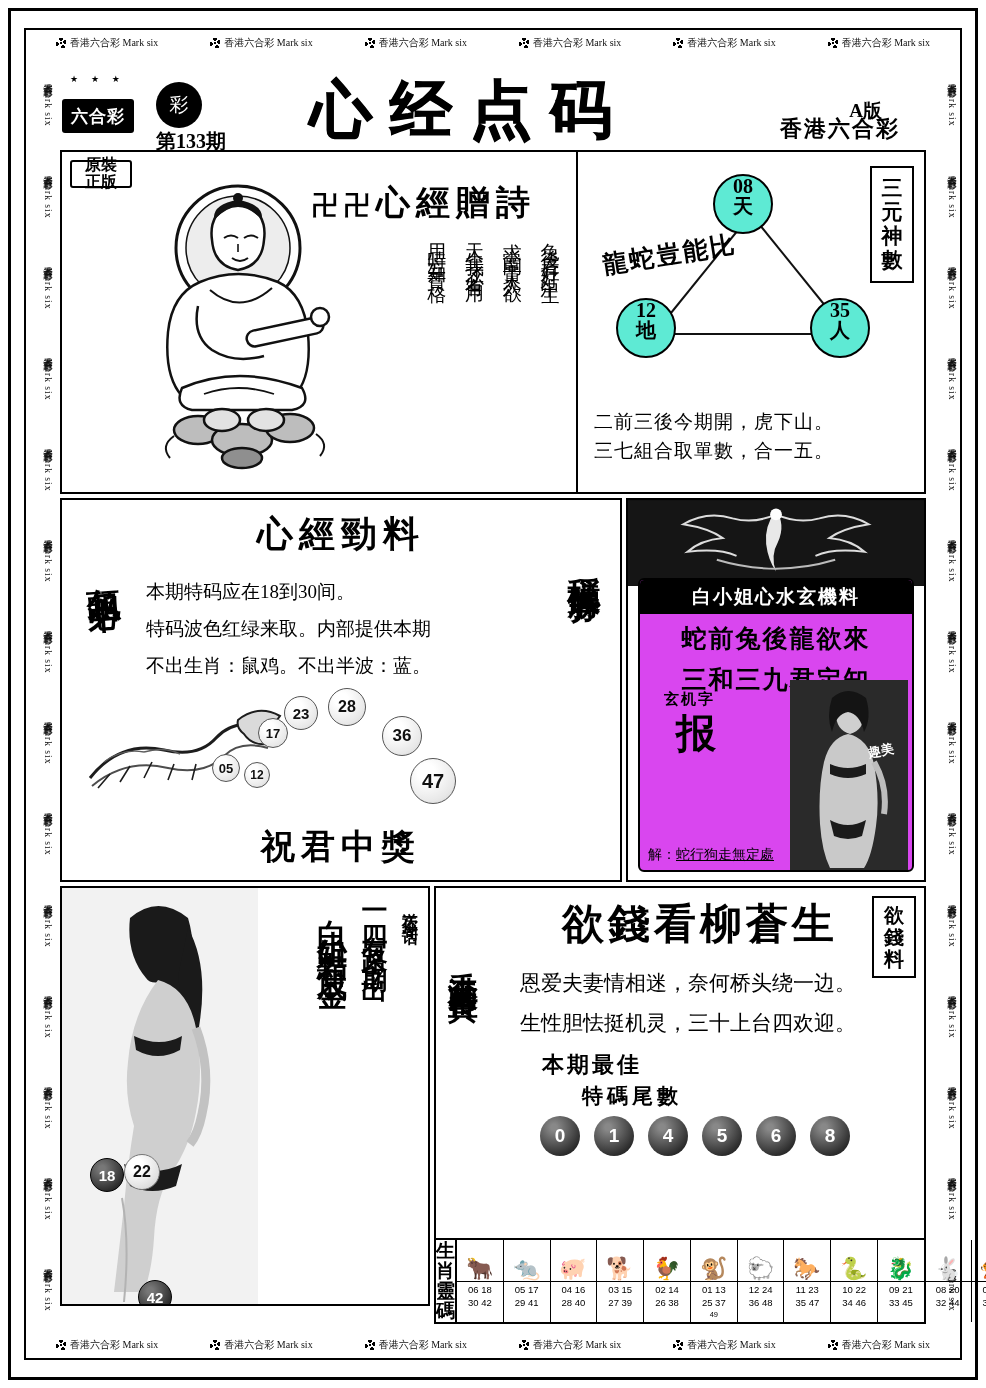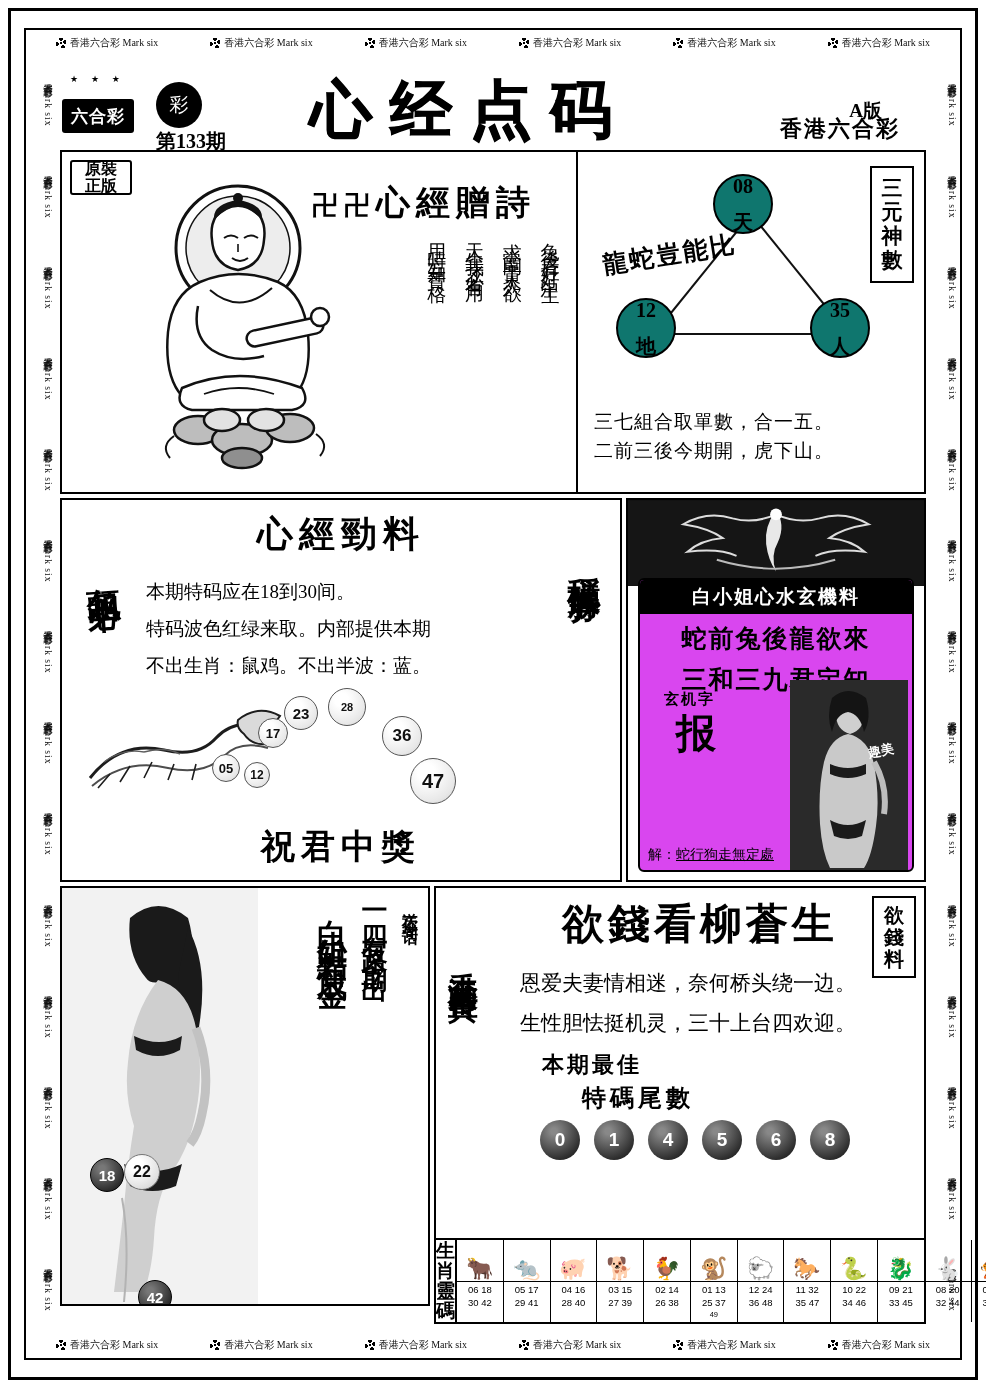--- a/index.html
+++ b/index.html
@@ -135,21 +135,21 @@
   }
 
   
   .panel { border: 2px solid #000; position: relative; background: #fff; }
   .p1 { height: 344px; display: flex; }
   .p1-left { width: 516px; border-right: 2px solid #000; position: relative; }
   .p1-right { flex: 1; position: relative; }
 
   .stamp {
     position: absolute; left: 8px; top: 8px;
-    width: 62px; height: 35px;
+    width: 62px; height: 28px;
     border: 2px solid #000; border-radius: 3px;
     display: flex; flex-direction: column; align-items: center; justify-content: center;
     font-size: 16px; font-weight: bold; line-height: 1.05;
     font-family: "Liberation Serif", serif;
   }
   .buddha {
     position: absolute; left: 76px; top: 22px; width: 216px; height: 300px;
   }
   .poem-title {
     position: absolute; left: 250px; top: 28px;
@@ -178,22 +178,22 @@
     font-size: 21px; font-weight: bold;
     font-family: "Liberation Serif", serif;
     line-height: 1.15;
     background: #fff;
     z-index: 4;
   }
   .node {
     position: absolute;
     width: 60px; height: 60px;
     border: 2px solid #000; border-radius: 50%;
-    background: #0f766e;
-    display: flex; flex-direction: column; align-items: center; justify-content: space-between;
+    background: #5eead4;
+    display: flex; flex-direction: column; align-items: center; justify-content: flex-start;
     font-family: "Liberation Serif", serif;
     font-weight: bold;
     line-height: 1.0;
     z-index: 3;
   }
   .node .num { font-size: 20px; }
   .node .ch { font-size: 20px; }
   .tri-motto {
     position: absolute;
     left: 24px; top: 86px;
@@ -367,21 +367,21 @@
     font-family: "Liberation Serif", serif;
   }
   .p5-sub1 {
     margin: 6px 0 0 106px;
     font-size: 22px; font-weight: bold;
     font-family: "Liberation Serif", serif;
     letter-spacing: 3px;
   }
   .p5-sub2 {
     margin: 2px 0 0 146px;
-    font-size: 24px; font-weight: bold;
+    font-size: 21px; font-weight: bold;
     font-family: "DejaVu Serif", serif;
     letter-spacing: 4px;
   }
   .tail-row {
     display: flex; gap: 14px; margin: 6px 0 0 104px;
   }
   .tail-ball {
     width: 40px; height: 40px; border-radius: 50%;
     background: radial-gradient(circle at 35% 28%, #888 8%, #2f2f2f 72%, #0d0d0d 100%);
     color: #fff; font-weight: bold; font-size: 19px;
@@ -600,22 +600,22 @@
           </div>
           <div class="node" style="left:232px; top:146px;">
             <span class="num">35</span>
             <span class="ch">人</span>
           </div>
 
           <div class="tri-motto">龍蛇豈能比</div>
         </div>
 
         <div class="tri-foot">
+          <div>二前三後今期開，虎下山。</div>
           <div>三七組合取單數，合一五。</div>
-          <div>二前三後今期開，虎下山。</div>
         </div>
       </div>
     </div>
 
     <div class="row2">
 
       <div class="panel p2">
         <div class="p2-title">心經勁料</div>
         <div class="vert-left">包頭必中</div>
         <div class="vert-right">穩操勝券</div>
@@ -633,21 +633,21 @@
           <circle cx="182" cy="44" r="3" fill="#111"></circle>
           <path d="M28 92 l-12 14 M48 84 l-10 16 M70 80 l-8 16 M92 82 l-6 16 M114 82 l-4 16" stroke="#111" stroke-width="1.6"></path>
           <path d="M22 80 q18 -14 40 -10 M62 70 q20 -6 36 2" fill="none" stroke="#555" stroke-width="1.4"></path>
         </svg>
 
         <div class="balls">
           <div class="ball" style="left:0px; top:58px; width:28px; height:28px; font-size:13px;">05</div>
           <div class="ball" style="left:32px; top:66px; width:26px; height:26px; font-size:12px;">12</div>
           <div class="ball" style="left:46px; top:22px; width:30px; height:30px; font-size:13px;">17</div>
           <div class="ball" style="left:72px; top:0px; width:34px; height:34px; font-size:15px;">23</div>
-          <div class="ball" style="left:116px; top:-8px; width:38px; height:38px; font-size:11px;">28</div>
+          <div class="ball" style="left:116px; top:-8px; width:38px; height:38px; font-size:16px;">28</div>
           <div class="ball" style="left:170px; top:20px; width:40px; height:40px; font-size:17px;">36</div>
           <div class="ball" style="left:198px; top:62px; width:46px; height:46px; font-size:20px;">47</div>
         </div>
 
         <div class="p2-foot">祝君中獎</div>
       </div>
 
       <div class="p3">
         <div class="p3-top">
           <svg viewBox="0 0 300 86" width="100%" height="86">
@@ -783,21 +783,21 @@
             <div class="z-col">
               <div class="z-animal">🐑</div>
               <div class="z-nums">
                 <div>12 24</div>
                 <div>36 48</div>
               </div>
             </div>
             <div class="z-col">
               <div class="z-animal">🐎</div>
               <div class="z-nums">
-                <div>11 32</div>
+                <div>11 23</div>
                 <div>35 47</div>
               </div>
             </div>
             <div class="z-col">
               <div class="z-animal">🐍</div>
               <div class="z-nums">
                 <div>10 22</div>
                 <div>34 46</div>
               </div>
             </div>

